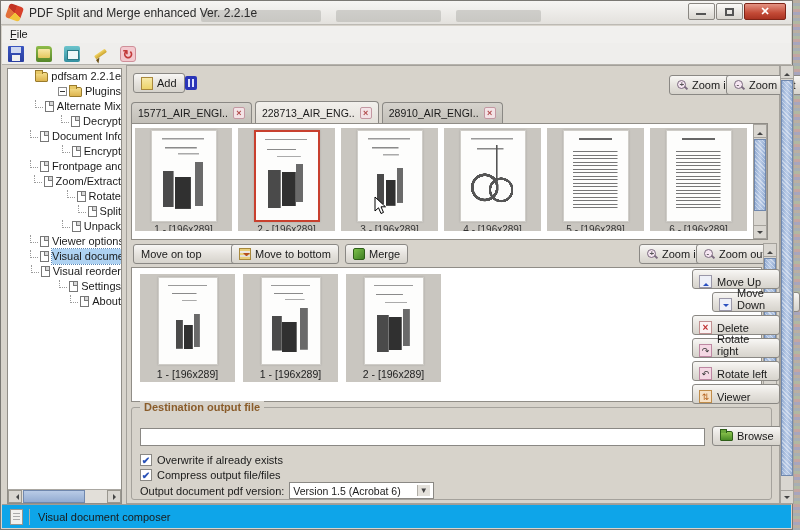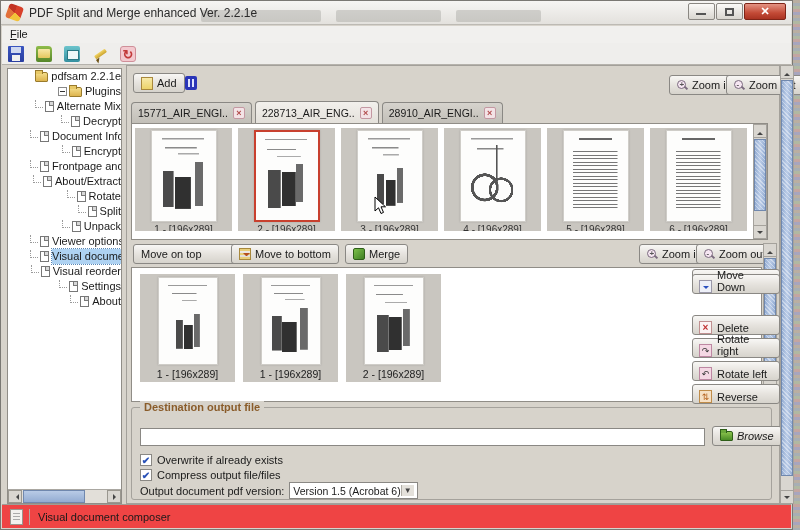--- a/index.html
+++ b/index.html
@@ -162,31 +162,31 @@
   .sq-ic .tri-up2 { position:absolute; left:3px; top:4px; border:3.5px solid transparent; border-bottom-color:#2a50c0; }
   .sq-ic .tri-dn2 { position:absolute; left:3px; top:5px; border:3.5px solid transparent; border-top-color:#2a50c0; }
   .sq-ic.del { color:#c03030; font-weight:bold; background:#fbf3f3; border-color:#c09090; }
   .sq-ic.rot { background:#f4d8e4; border-color:#bd87a2; color:#333; font-size:9px; }
   .sq-ic.rev { background:#f6e0c4; border-color:#bf8c4a; color:#b5621e; font-size:9px; }
 
   
   .dest-group { position:absolute; left:4px; top:341px; width:641px; height:93px; border:1px solid #a5a29c; border-radius:3px; }
   .dest-legend { position:absolute; left:8px; top:-7px; background:#d7d3cb; padding:0 4px; font-weight:bold; color:#8a5c2a; font-size:11px; }
   .dest-field { position:absolute; left:8px; top:20px; width:565px; height:18px; background:#fff; border:1px solid #8a8884; font-size:11px; padding:0 4px; font-family:"Liberation Sans",sans-serif; }
-  .browse-btn { left:580px; top:18px;font-style:italic; }
+  .browse-btn { left:580px; top:18px; }
   .ic-folder-g { width:13px; height:10px; background:linear-gradient(#8cc44e,#4a8c26); border:1px solid #2e5e18; border-radius:1px 2px 1px 1px; position:relative; flex:none; }
   .ic-folder-g::before { content:""; position:absolute; left:-1px; top:-3px; width:5px; height:3px; background:#6aa83a; border:1px solid #2e5e18; border-bottom:none; }
   .chkrow { position:absolute; left:8px; display:flex; align-items:center; gap:5px; font-size:11px; }
   .chkbox { width:12px; height:12px; background:#fff; border:1px solid #8a8884; color:#2a52b8; font-size:10px; line-height:11px; text-align:center; font-weight:bold; }
   .verrow { position:absolute; left:8px; top:74px; display:flex; align-items:center; gap:5px; font-size:11px; }
-  .dropdown { display:flex; align-items:center; gap:0; height:17px; background:#fff; border:1px solid #8a8884; padding:0 3px; font-size:10.5px; }
+  .dropdown { display:flex; align-items:center; gap:16px; height:17px; background:#fff; border:1px solid #8a8884; padding:0 3px; font-size:10.5px; }
   .dd-arrow { font-size:8px; color:#444; background:#e4e1db; border-left:1px solid #b0ada6; padding:1px 2px; }
 
   
-  .statusbar { position:absolute; left:1px; bottom:1px; width:calc(100% - 2px); height:24px; background:#ef4444; border-top:1px solid #a09d97; display:flex; align-items:center; }
+  .statusbar { position:absolute; left:1px; bottom:1px; width:calc(100% - 2px); height:24px; background:#0ea5e9; border-top:1px solid #a09d97; display:flex; align-items:center; }
   .status-icon { width:13px; height:16px; background:#f2f1ee; border:1px solid #9a978f; margin:0 6px 0 8px; position:relative; }
   .status-icon::before { content:""; position:absolute; left:2px; top:3px; width:7px; height:1px; background:#aaa; box-shadow:0 3px 0 #aaa, 0 6px 0 #aaa; }
   .status-sep { width:1px; height:16px; background:#b0ada6; margin-right:8px; }
 
   .cursor-svg { position:absolute; left:374px; top:196px; z-index:50; }
 </style>
 </head>
 <body>
 
 <div class="desktop-edge"></div>
@@ -255,21 +255,21 @@
         <span class="tlabel">Encrypt</span>
       </div>
     <div class="trow" style="padding-left:22px">
         <span class="conn"></span>
         <span class="t-page"></span>
         <span class="tlabel">Frontpage and Add</span>
       </div>
     <div class="trow" style="padding-left:22px">
         <span class="conn"></span>
         <span class="t-page"></span>
-        <span class="tlabel">About/Extract</span>
+        <span class="tlabel">Zoom/Extract</span>
       </div>
     <div class="trow" style="padding-left:22px">
         <span class="conn"></span>
         <span class="t-page"></span>
         <span class="tlabel">Rotate</span>
       </div>
     <div class="trow" style="padding-left:22px">
         <span class="conn"></span>
         <span class="t-page"></span>
         <span class="tlabel">Split</span>
@@ -479,41 +479,41 @@
           <div class="tri-dn"></div>
         </div>
     </div>
 
     <div class="sidebtn" style="top:203px;">
       <span class="sq-ic">
           <span class="tri-up2"></span>
         </span>
       <span>Move Up</span>
     </div>
-    <div class="sidebtn" style="top:208px;">
+    <div class="sidebtn" style="top:226px;margin-left:20px;">
       <span class="sq-ic">
           <span class="tri-dn2"></span>
         </span>
       <span>Move Down</span>
     </div>
     <div class="sidebtn" style="top:249px;">
       <span class="sq-ic del">×</span>
       <span>Delete</span>
     </div>
     <div class="sidebtn" style="top:272px;">
       <span class="sq-ic rot">↷</span>
       <span>Rotate right</span>
     </div>
     <div class="sidebtn" style="top:295px;">
       <span class="sq-ic rot">↶</span>
       <span>Rotate left</span>
     </div>
     <div class="sidebtn" style="top:318px;">
       <span class="sq-ic rev">⇅</span>
-      <span>Reverse</span>
+      <span>Viewer</span>
     </div>
 
     <div class="dest-group">
       <div class="dest-legend">Destination output file</div>
       <input class="dest-field" value="" style="">
       <div class="btn browse-btn">
         <span class="ic-folder-g"></span>
         <span>Browse</span>
       </div>
       <div class="chkrow" style="top:46px;">

